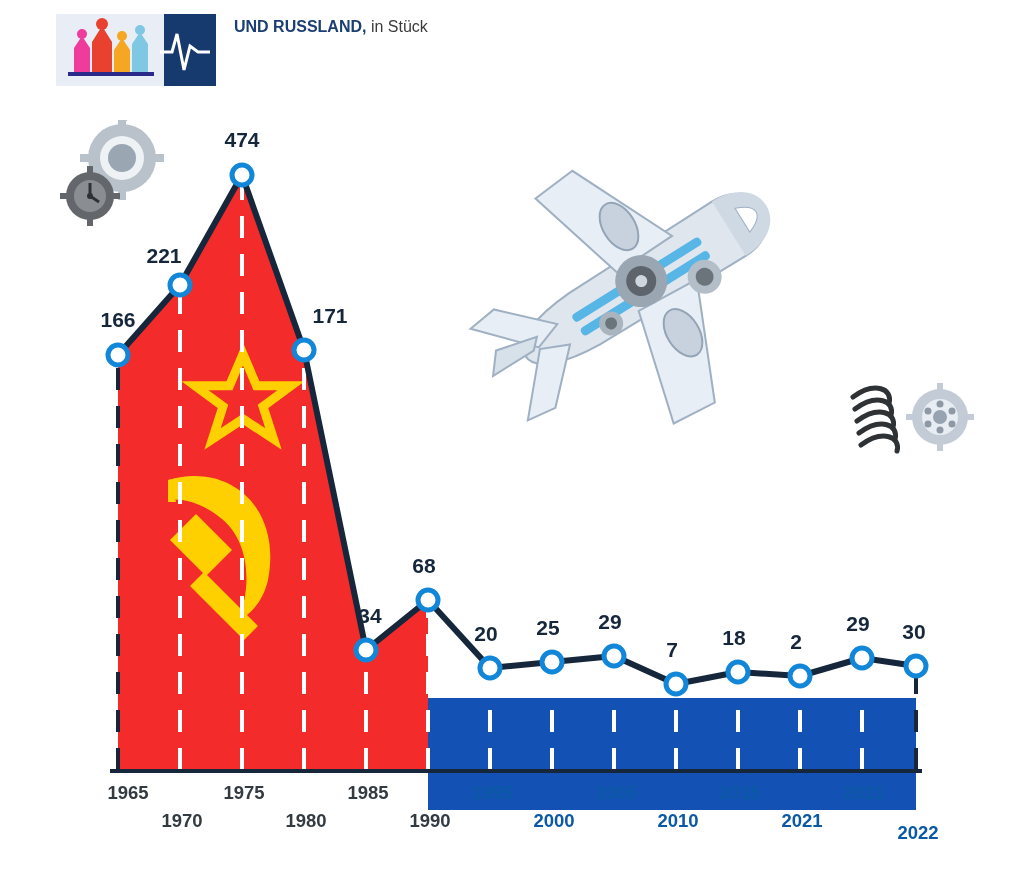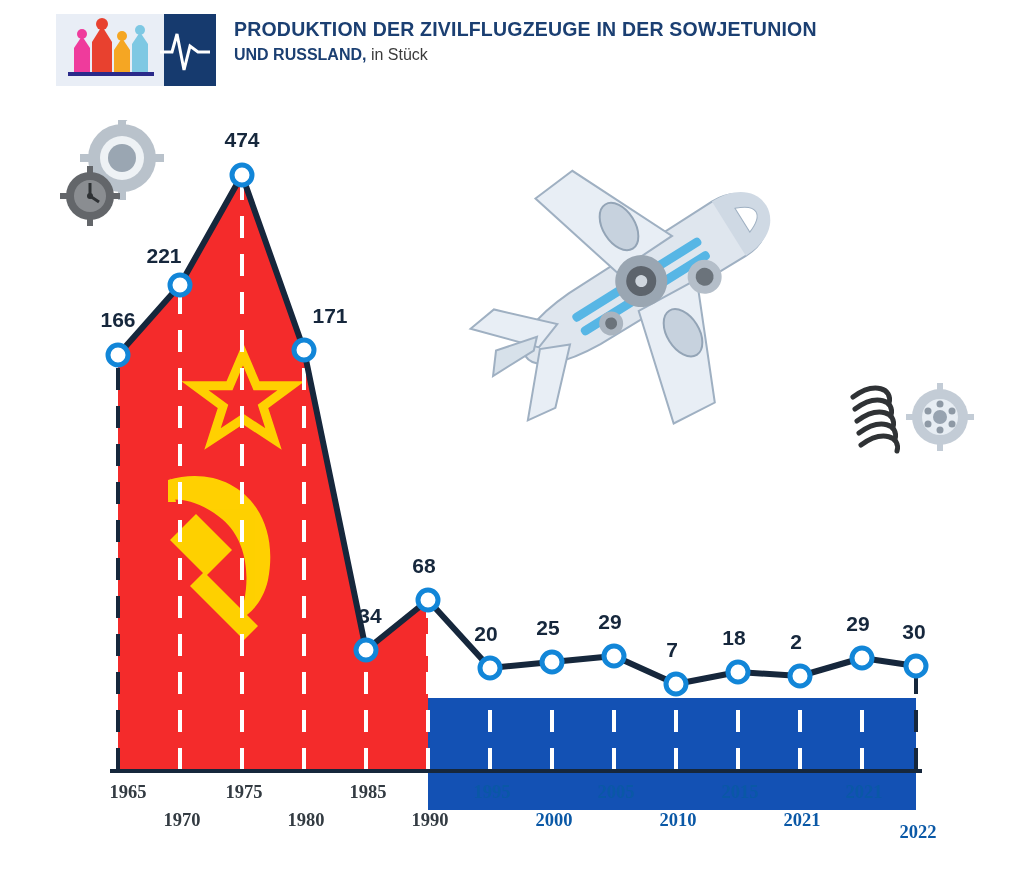--- a/index.html
+++ b/index.html
@@ -77,21 +77,20 @@
     background: #ffffff;
     border: 5px solid #1286d8;
     transform: translate(-50%, -50%);
   }
   .xtick {
     position: absolute;
     font-size: 18.5px;
     font-weight: bold;
     white-space: nowrap;
     transform: translateX(-50%);
-    font-family: Liberation Serif, serif;
   }
   .xtick.soviet { color: #333b42; }
   .xtick.russia { color: #0a58a6; }
 
   
   .plane {
     position: absolute;
     left: 455px; top: 30px;
     width: 360px; height: 330px;
     pointer-events: none;
@@ -137,21 +136,20 @@
           <circle cx="46" cy="10" r="6" fill="#e8412f"></circle>
           <circle cx="66" cy="22" r="5" fill="#f5a623"></circle>
           <circle cx="84" cy="16" r="5" fill="#7ec8e3"></circle>
           <rect x="12" y="58" width="86" height="4" fill="#2a2a8a"></rect>
         </g>
 
         <polyline points="104,38 116,38 121,20 128,56 134,32 142,38 154,38" fill="none" stroke="#ffffff" stroke-width="3"></polyline>
       </svg>
     </div>
     <div class="logo-title">
-      <div class="l1">PRODUKTION DER ZIVILFLUGZEUGE IN DER SOWJETUNION</div>
       <div class="l2">
         <b>UND RUSSLAND,</b><span> in Stück</span>
       </div>
     </div>
   </div>
 
   <div class="chart-wrap">
 
     <svg class="plot-svg" width="1024" height="700" style="position:absolute;left:0;top:0;">
       <defs>

